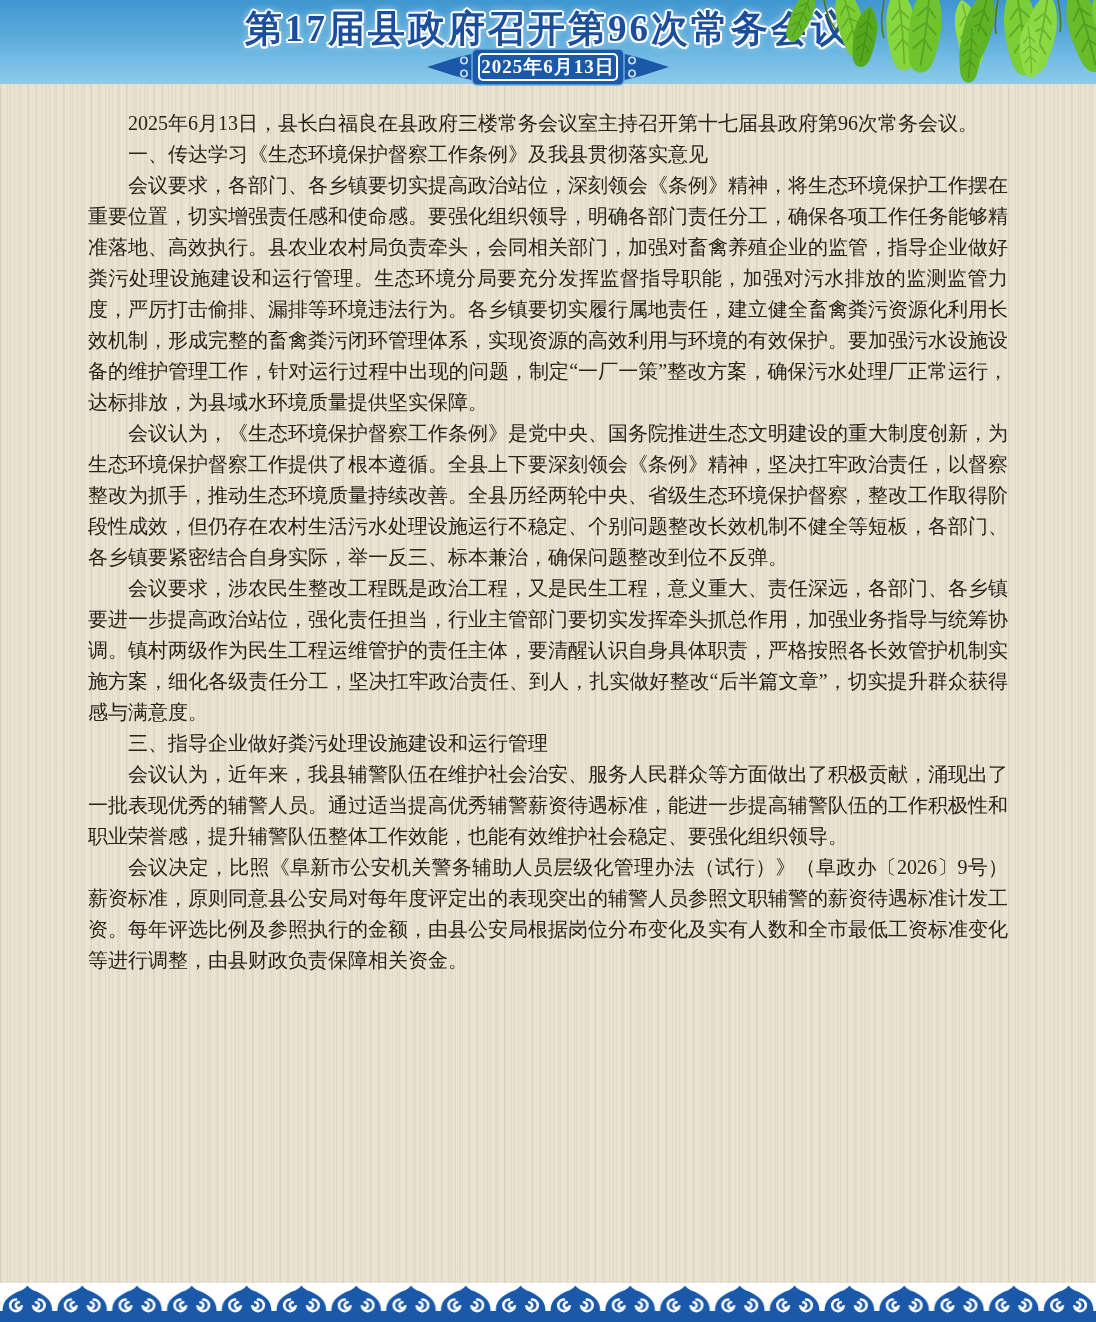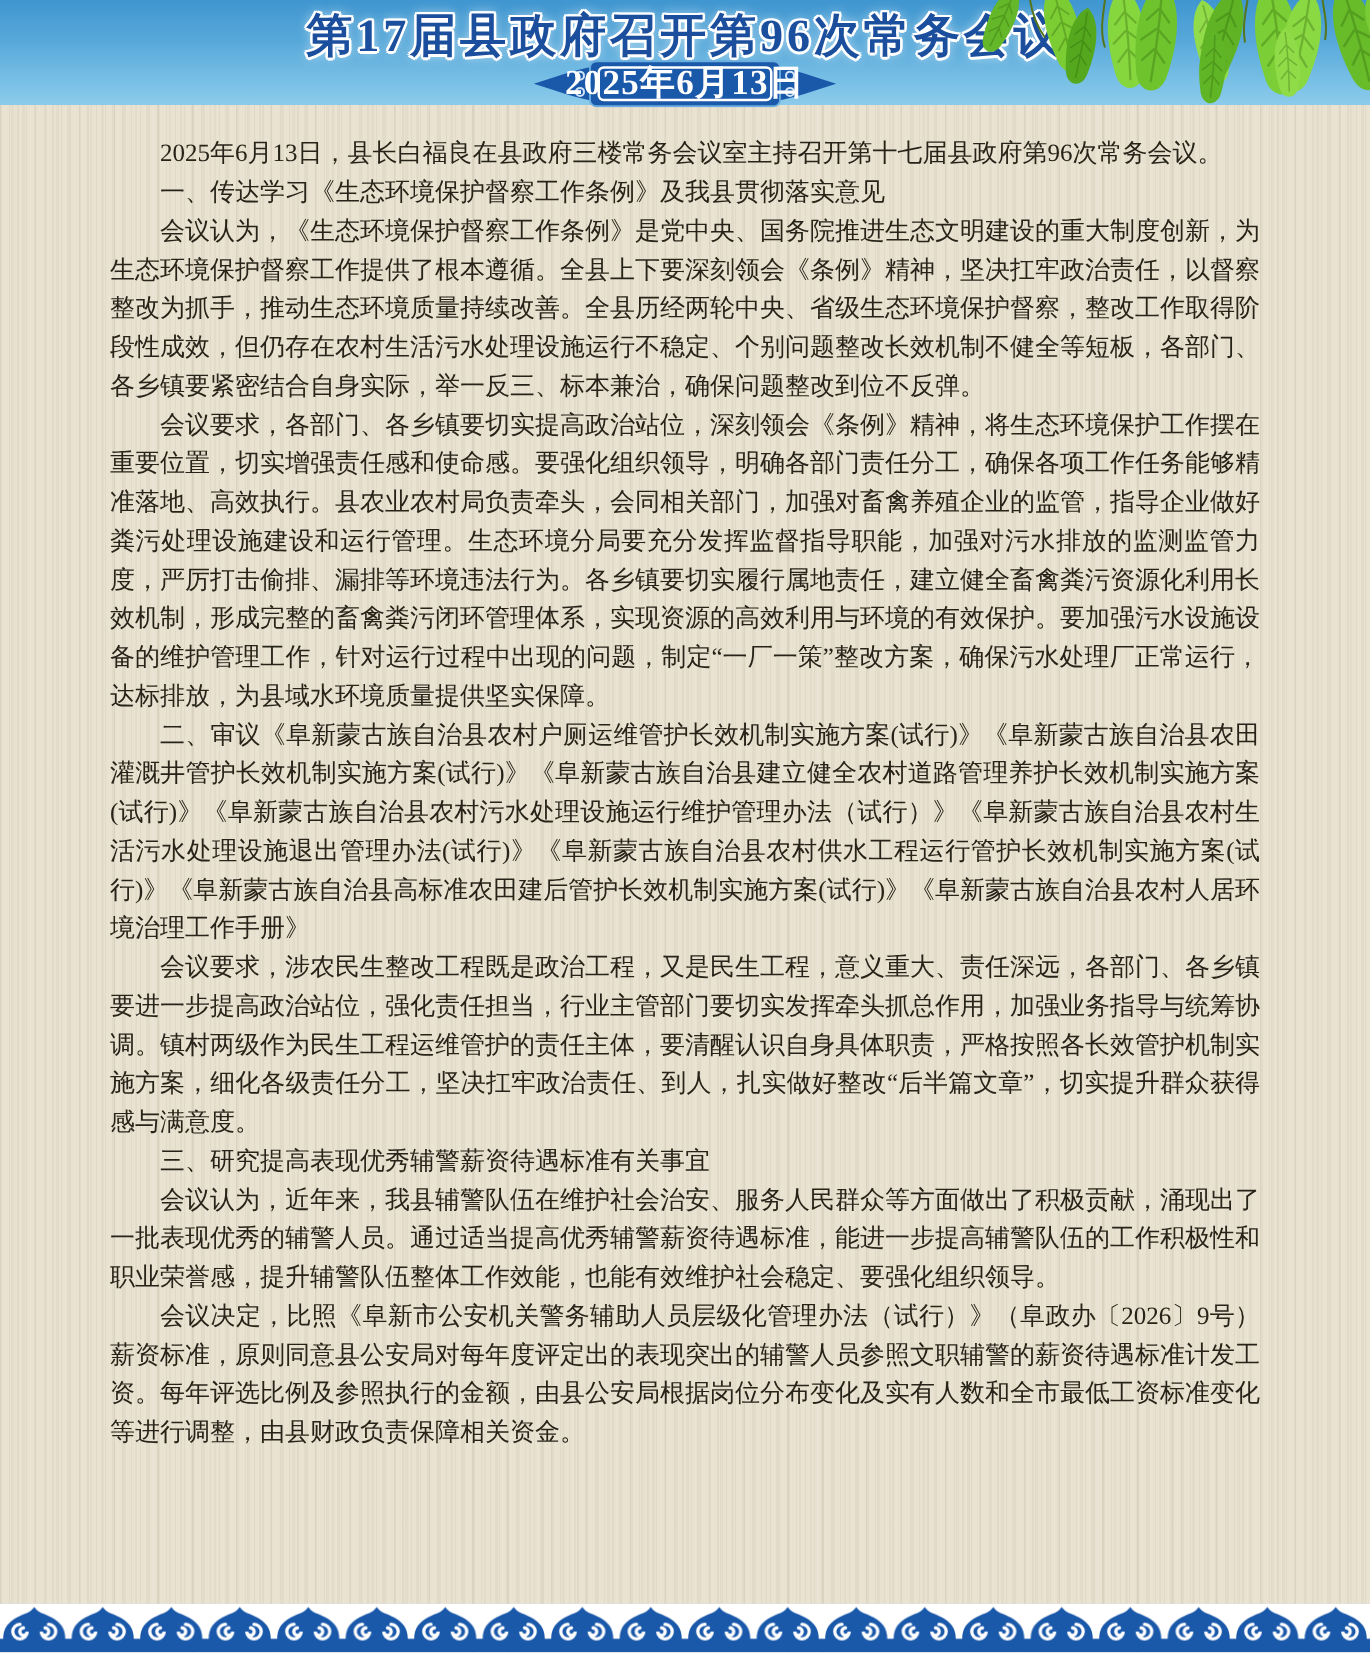--- a/index.html
+++ b/index.html
@@ -18,21 +18,21 @@
   .title{position:absolute;top:4px;left:0;width:100%;margin:0;text-align:center;
     font-size:37px;font-weight:bold;letter-spacing:3px;color:#1b4f9d;z-index:3;
     text-shadow:-2px 0 0 #fff,2px 0 0 #fff,0 -2px 0 #fff,0 2px 0 #fff,
       -1.5px -1.5px 0 #fff,1.5px -1.5px 0 #fff,-1.5px 1.5px 0 #fff,1.5px 1.5px 0 #fff,
       0 0 9px rgba(255,255,255,0.85);}
   .leaves{position:absolute;top:0;right:0;z-index:4;}
 
   .date-badge{position:absolute;top:48px;left:50%;margin-left:-124px;width:248px;height:38px;z-index:5;}
   .date-badge svg{position:absolute;top:0;left:0;}
   .date-text{position:absolute;top:0;left:0;width:100%;height:38px;line-height:38px;
-    text-align:center;color:#ffffff;font-size:28px;font-weight:bold;letter-spacing:1px;}
+    text-align:center;color:#ffffff;font-size:19px;font-weight:bold;letter-spacing:1px;}
 
   
   .doc{position:absolute;top:84px;left:0;width:1096px;padding:24px 88px 0 88px;box-sizing:border-box;
     font-size:20px;line-height:31px;color:#272318;text-align:justify;}
   .doc p{margin:0;text-indent:2em;}
   .doc p.gap{}
 
   
   .footer{position:absolute;left:0;bottom:0;width:1096px;height:39px;background:#ffffff;z-index:2;}
   .footer svg{display:block;}
@@ -95,27 +95,26 @@
         <rect x="55" y="6" width="138" height="26" rx="4" fill="none" stroke="#ffffff" stroke-width="2"></rect>
       </svg>
       <span class="date-text">2025年6月13日</span>
     </div>
   </header>
 
   <main class="doc">
     <p>2025年6月13日，县长白福良在县政府三楼常务会议室主持召开第十七届县政府第96次常务会议。</p>
 
     <p class="gap">一、传达学习《生态环境保护督察工作条例》及我县贯彻落实意见</p>
+    <p>会议要求，各部门、各乡镇要切实提高政治站位，深刻领会《条例》精神，将生态环境保护工作摆在重要位置，切实增强责任感和使命感。要强化组织领导，明确各部门责任分工，确保各项工作任务能够精准落地、高效执行。县农业农村局负责牵头，会同相关部门，加强对畜禽养殖企业的监管，指导企业做好粪污处理设施建设和运行管理。生态环境分局要充分发挥监督指导职能，加强对污水排放的监测监管力度，严厉打击偷排、漏排等环境违法行为。各乡镇要切实履行属地责任，建立健全畜禽粪污资源化利用长效机制，形成完整的畜禽粪污闭环管理体系，实现资源的高效利用与环境的有效保护。要加强污水设施设备的维护管理工作，针对运行过程中出现的问题，制定“一厂一策”整改方案，确保污水处理厂正常运行，达标排放，为县域水环境质量提供坚实保障。</p>
     <p>会议认为，《生态环境保护督察工作条例》是党中央、国务院推进生态文明建设的重大制度创新，为生态环境保护督察工作提供了根本遵循。全县上下要深刻领会《条例》精神，坚决扛牢政治责任，以督察整改为抓手，推动生态环境质量持续改善。全县历经两轮中央、省级生态环境保护督察，整改工作取得阶段性成效，但仍存在农村生活污水处理设施运行不稳定、个别问题整改长效机制不健全等短板，各部门、各乡镇要紧密结合自身实际，举一反三、标本兼治，确保问题整改到位不反弹。</p>
-    <p>会议要求，各部门、各乡镇要切实提高政治站位，深刻领会《条例》精神，将生态环境保护工作摆在重要位置，切实增强责任感和使命感。要强化组织领导，明确各部门责任分工，确保各项工作任务能够精准落地、高效执行。县农业农村局负责牵头，会同相关部门，加强对畜禽养殖企业的监管，指导企业做好粪污处理设施建设和运行管理。生态环境分局要充分发挥监督指导职能，加强对污水排放的监测监管力度，严厉打击偷排、漏排等环境违法行为。各乡镇要切实履行属地责任，建立健全畜禽粪污资源化利用长效机制，形成完整的畜禽粪污闭环管理体系，实现资源的高效利用与环境的有效保护。要加强污水设施设备的维护管理工作，针对运行过程中出现的问题，制定“一厂一策”整改方案，确保污水处理厂正常运行，达标排放，为县域水环境质量提供坚实保障。</p>
 
-    <p class="gap">二、审议《阜新蒙古族自治县农村户厕运维管护长效机制实施方案(试行)》《阜新蒙古族自治县农田灌溉井管护长效机制实施方案(试行)》《阜新蒙古族自治县建立健全农村道路管理养护长效机制实施方案(试行)》《阜新蒙古族自治县农村污水处理设施运行维护管理办法（试行）》《阜新蒙古族自治县农村生活污水处理设施退出管理办法(试行)》《阜新蒙古族自治县农村供水工程运行管护长效机制实施方案(试行)》《阜新蒙古族自治县高标准农田建后管护长效机制实施方案(试行)》《阜新蒙古族自治县农村人居环境治理工作手册》</p>
     <p>会议要求，涉农民生整改工程既是政治工程，又是民生工程，意义重大、责任深远，各部门、各乡镇要进一步提高政治站位，强化责任担当，行业主管部门要切实发挥牵头抓总作用，加强业务指导与统筹协调。镇村两级作为民生工程运维管护的责任主体，要清醒认识自身具体职责，严格按照各长效管护机制实施方案，细化各级责任分工，坚决扛牢政治责任、到人，扎实做好整改“后半篇文章”，切实提升群众获得感与满意度。</p>
 
-    <p class="gap">三、研究提高表现优秀辅警薪资待遇标准有关事宜</p>
+    <p class="gap">三、指导企业做好粪污处理设施建设和运行管理</p>
     <p>会议认为，近年来，我县辅警队伍在维护社会治安、服务人民群众等方面做出了积极贡献，涌现出了一批表现优秀的辅警人员。通过适当提高优秀辅警薪资待遇标准，能进一步提高辅警队伍的工作积极性和职业荣誉感，提升辅警队伍整体工作效能，也能有效维护社会稳定、要强化组织领导。</p>
     <p>会议决定，比照《阜新市公安机关警务辅助人员层级化管理办法（试行）》（阜政办〔2026〕9号）薪资标准，原则同意县公安局对每年度评定出的表现突出的辅警人员参照文职辅警的薪资待遇标准计发工资。每年评选比例及参照执行的金额，由县公安局根据岗位分布变化及实有人数和全市最低工资标准变化等进行调整，由县财政负责保障相关资金。</p>
   </main>
 
   <footer class="footer">
     <svg width="1096" height="39" viewBox="0 0 1096 39" aria-hidden="true">
       <defs>
         <pattern id="orn" width="54.8" height="39" patternUnits="userSpaceOnUse">
           <rect width="54.8" height="39" fill="#ffffff"></rect>
           <rect y="28" width="54.8" height="11" fill="#1a58aa"></rect>

